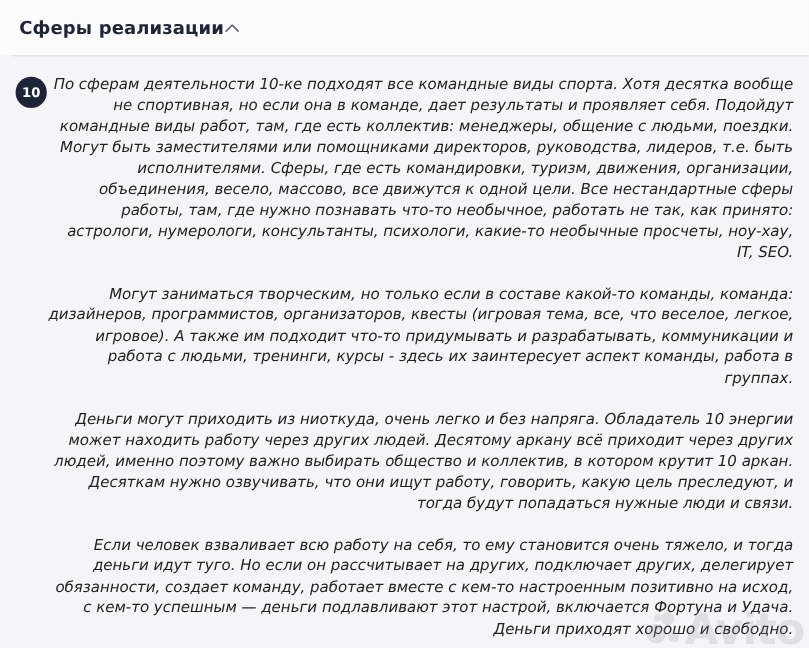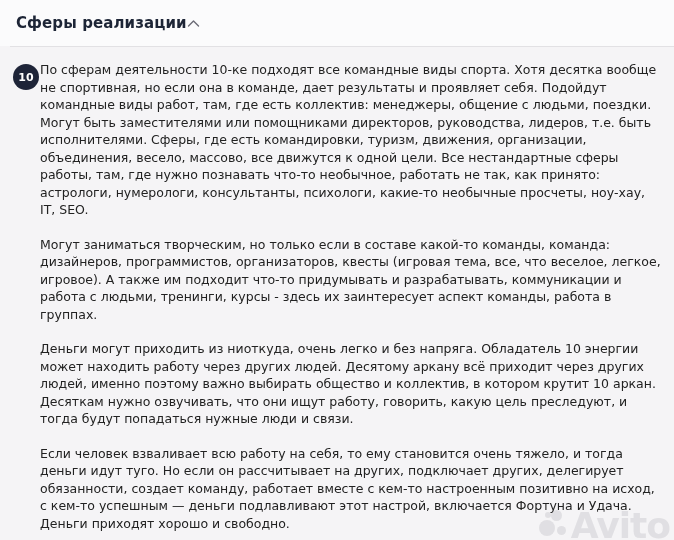--- a/index.html
+++ b/index.html
@@ -61,21 +61,22 @@
     display: flex;
     align-items: center;
     justify-content: center;
     letter-spacing: 0;
   }
   .content p {
     margin: 0 0 17px 0;
     font-size: 12.5px;
     line-height: 17.5px;
     color: #222222;
-    text-align: left;
+    text-align: right;
+    font-style: italic;
   }
   .watermark {
     position: absolute;
     right: 4px;
     bottom: -4px;
     display: flex;
     align-items: flex-end;
     pointer-events: none;
   }
   .wm-logo {

